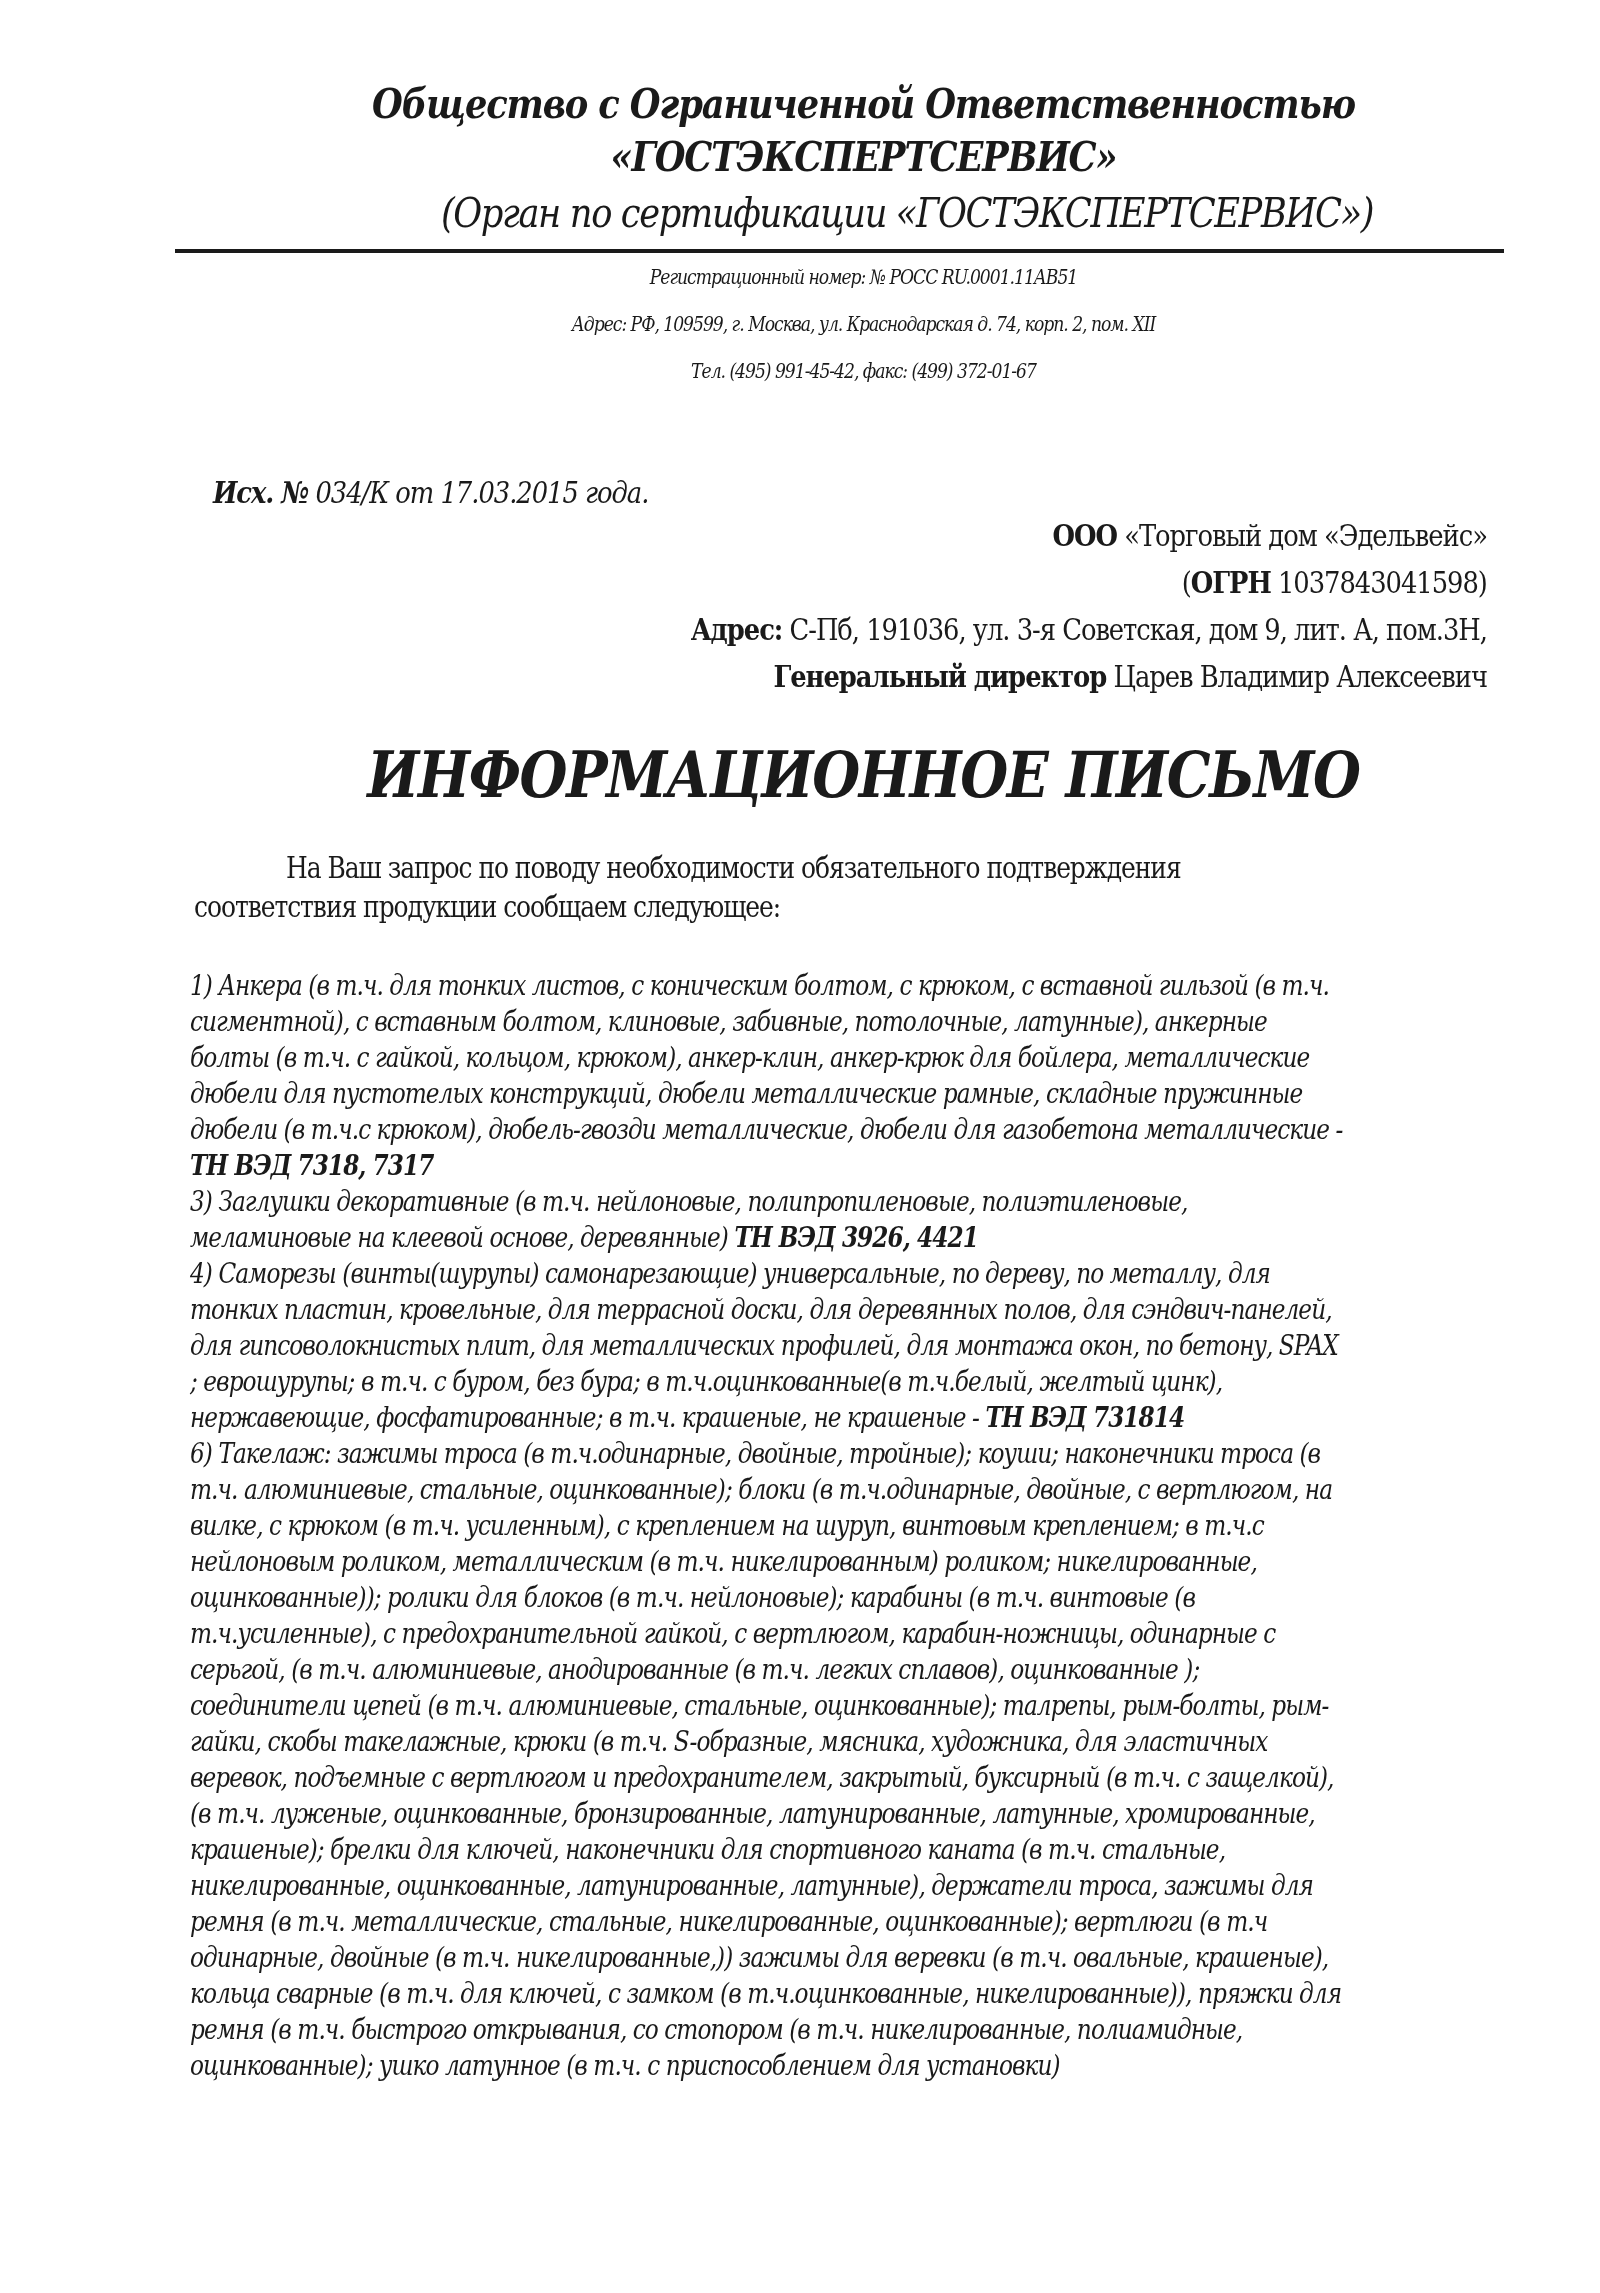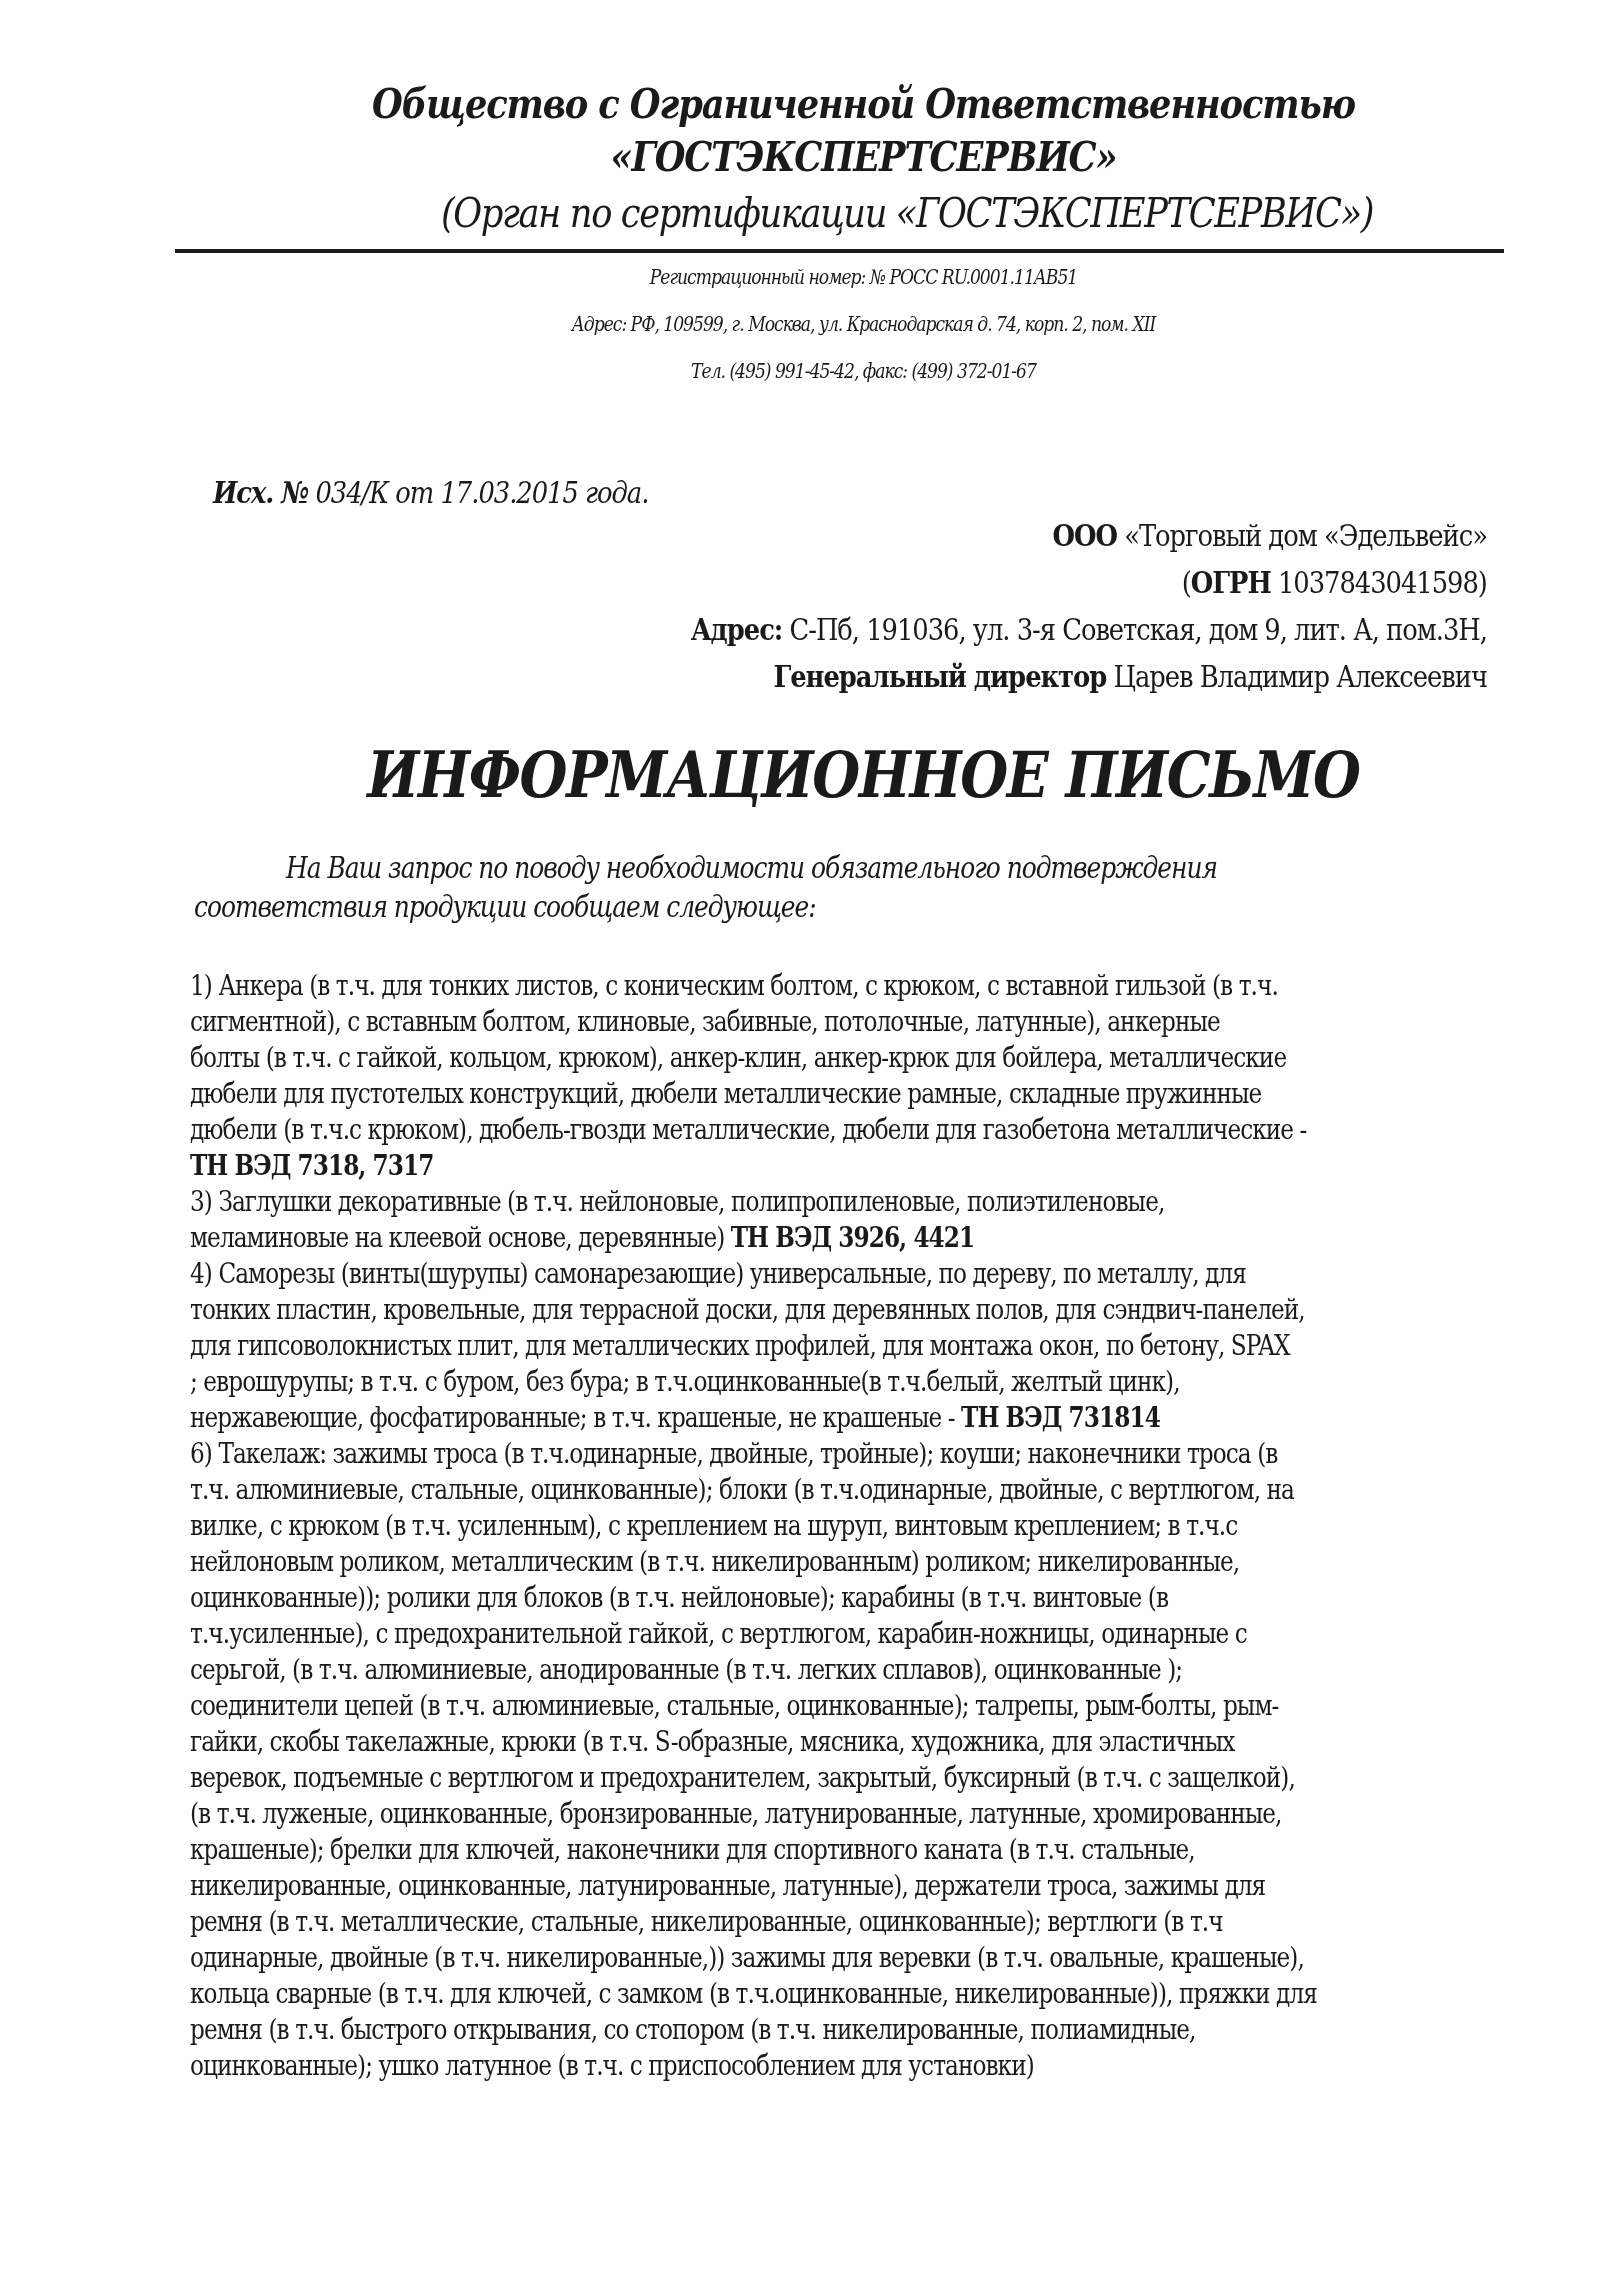--- a/index.html
+++ b/index.html
@@ -33,27 +33,27 @@
     }
     .recipient div { transform: scaleX(0.86); transform-origin: right; white-space: nowrap; }
     b { font-weight: bold; }
     .title {
       position: absolute; left: 223px; top: 737px; width: 1281px; text-align: center;
       font-style: italic; font-weight: bold; font-size: 64px; letter-spacing: -1.5px;
       transform: scaleX(0.86);
     }
     .intro {
       position: absolute; left: 194px; top: 849px; width: 1261px;
-      font-style: italic; font-size: 29px; line-height: 39px; letter-spacing: -1.2px;
+      font-size: 29px; line-height: 39px; letter-spacing: -1.2px;
     }
     .intro div { transform: scaleX(0.86); transform-origin: left; white-space: nowrap; }
     .intro .indent { padding-left: 107px; }
     .items {
       position: absolute; left: 190px; top: 968px; width: 1378px;
-      font-size: 27px; line-height: 36px; letter-spacing: -1.1px;
+      font-style: italic; font-size: 27px; line-height: 36px; letter-spacing: -1.1px;
     }
     .items .ln { transform: scaleX(0.86); transform-origin: left; white-space: nowrap; }
     .code { font-weight: bold; }
   </style>
 </head>
 <body>
 
 <div class="page">
 
   <div class="header">

